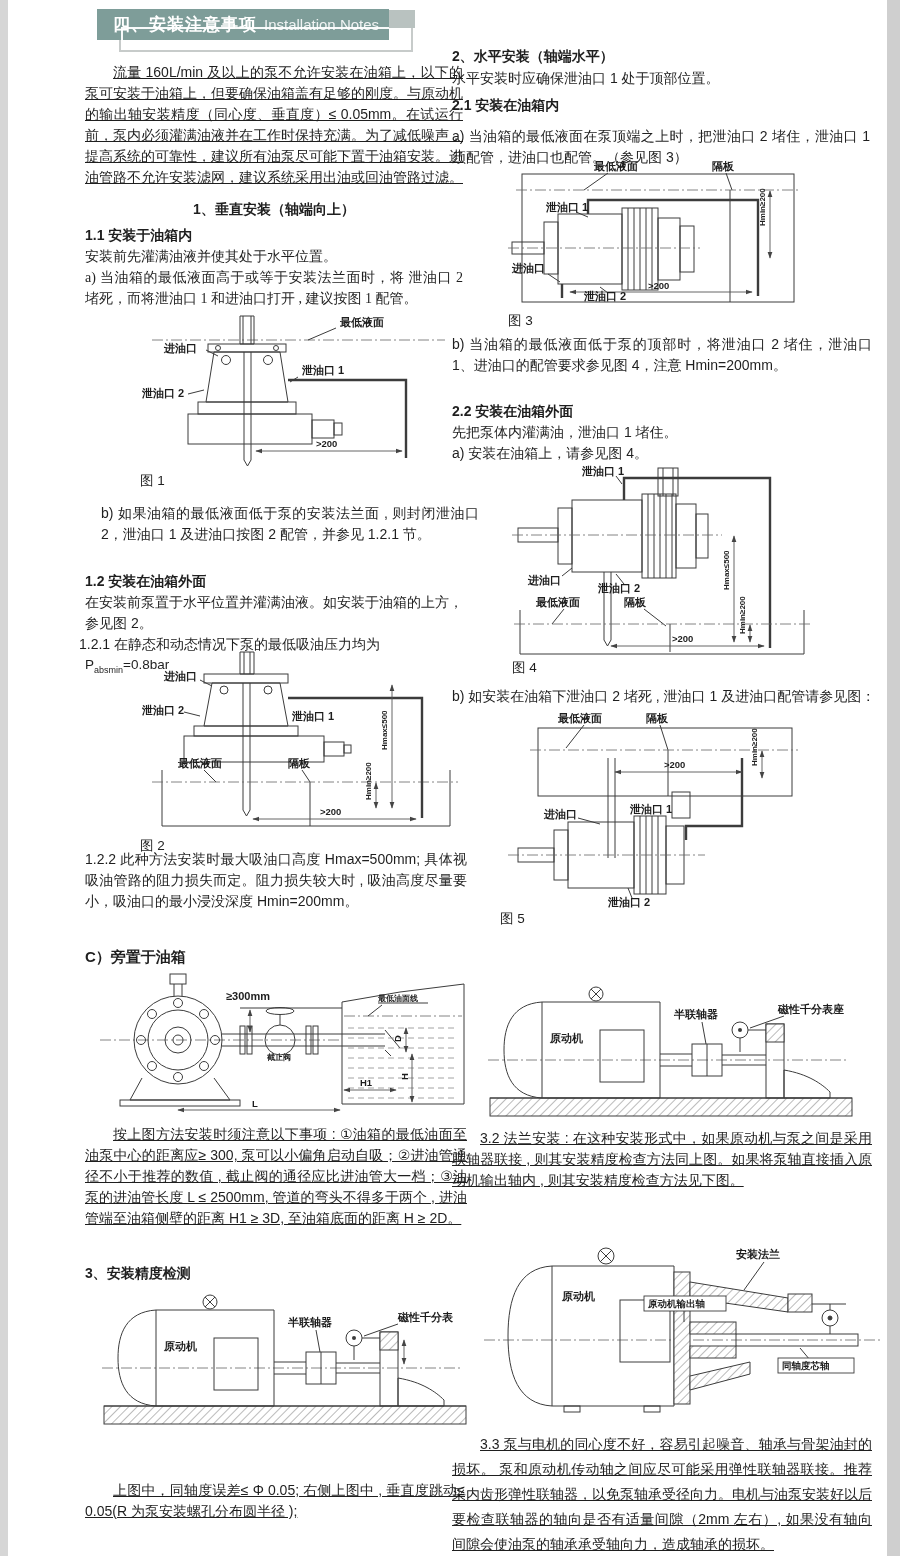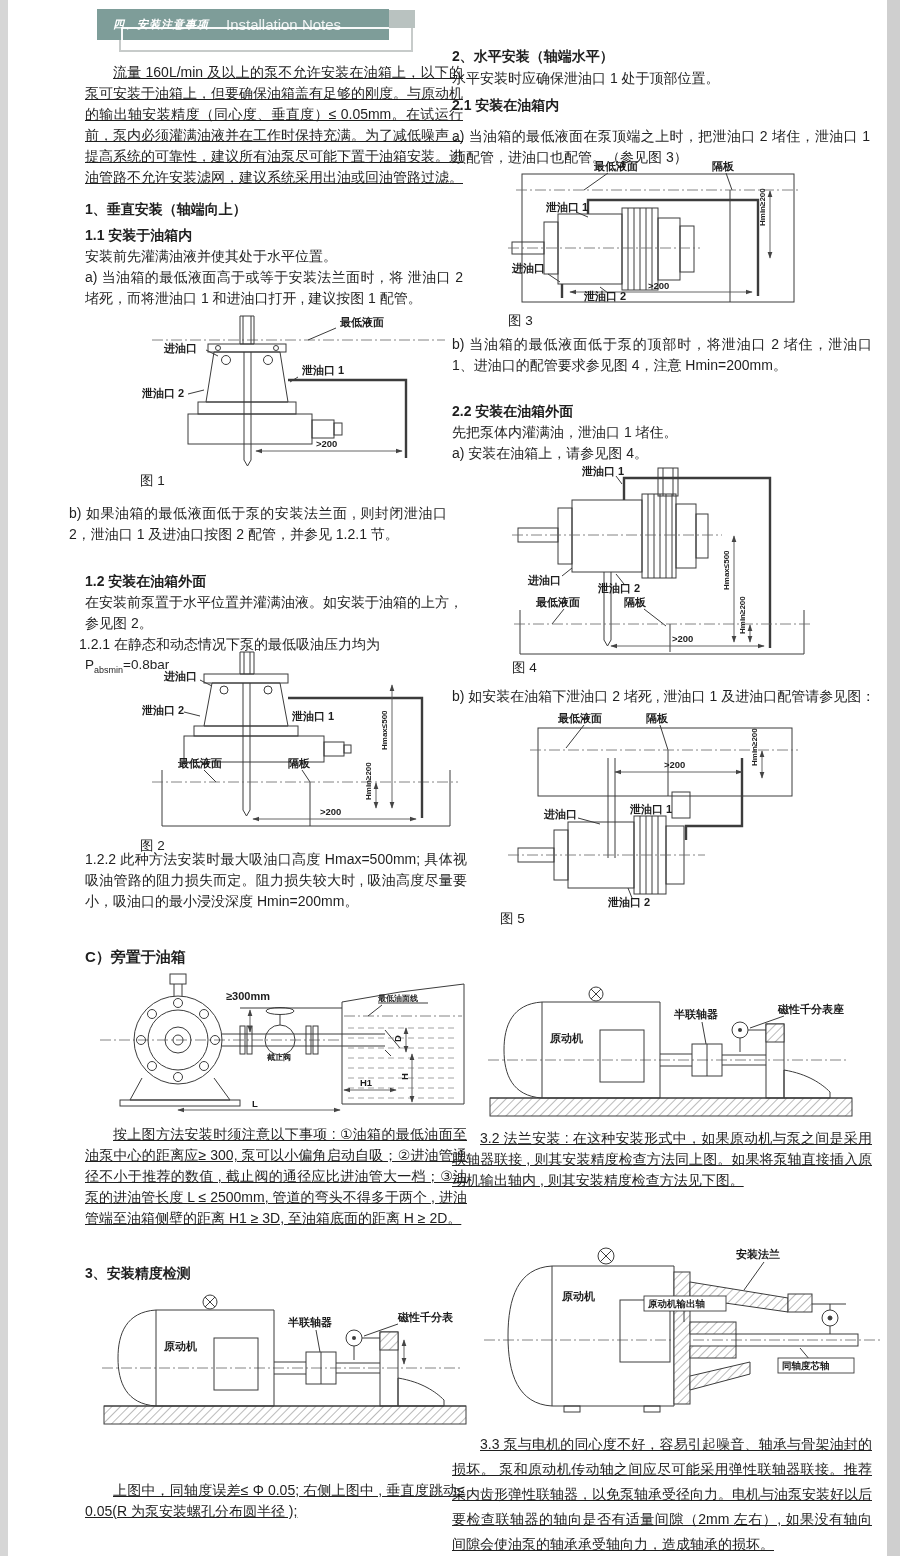--- a/index.html
+++ b/index.html
@@ -8,22 +8,22 @@
   .edge{position:absolute;top:0;bottom:0;}
   .edge-l{left:0;width:8px;background:#d6d6d6;}
   .edge-r{right:0;width:13px;background:#cfcfcf;}
   .banner-shadow{position:absolute;left:119px;top:26px;width:290px;height:22px;
         border:2px solid #c7cbca;background:transparent;}
   .banner-tab{position:absolute;left:388px;top:10px;width:27px;height:18px;background:#b9c2c0;}
   .banner{position:absolute;left:97px;top:9px;width:292px;height:31px;display:flex;align-items:center;
         padding-left:16px;box-sizing:border-box;overflow:hidden;}
   .banner::after{content:"";position:absolute;left:24px;top:18px;width:400px;height:22px;
         border:2px solid rgba(255,255,255,.95);}
-  .banner .zh{font-size:11px;font-weight:bold;color:#fff;letter-spacing:1px;z-index:2;font-style:italic;}
-  .banner .en{font-size:15px;color:rgba(255,255,255,.88);margin-left:17px;z-index:2;}
+  .banner .zh{font-size:17px;font-weight:bold;color:#fff;letter-spacing:1px;z-index:2;}
+  .banner .en{font-size:15px;color:rgba(255,255,255,.88);margin-left:7px;z-index:2;}
   .t{position:absolute;font-size:14px;line-height:21px;text-align:justify;}
   .h{font-weight:bold;text-align:left;}
   .ind{text-indent:2em;text-decoration:underline;}
   .fig{position:absolute;}
   .cap{font-size:13.5px;font-weight:normal;margin-top:2px;}
   .formula{position:absolute;font-size:13.5px;}
   .formula sub{font-size:9px;}
   svg{display:block;}
   svg .ln{fill:none;stroke:#3c3c3c;stroke-width:1;}
   svg .pp{fill:none;stroke:#3c3c3c;stroke-width:2.4;}
@@ -56,24 +56,24 @@
   <div class="edge edge-r"></div>
 
   <div class="banner-shadow"></div>
   <div class="banner-tab"></div>
   <div class="banner" style="background:#7e9d99">
     <span class="zh">四、安装注意事项</span>
     <span class="en">Installation Notes</span>
   </div>
 
   <div class="t ind" style="left:85px;top:62px;width:378px;">流量 160L/min 及以上的泵不允许安装在油箱上，以下的泵可安装于油箱上，但要确保油箱盖有足够的刚度。与原动机的输出轴安装精度（同心度、垂直度）≤ 0.05mm。在试运行前，泵内必须灌满油液并在工作时保持充满。为了减低噪声，提高系统的可靠性，建议所有油泵尽可能下置于油箱安装。进油管路不允许安装滤网，建议系统采用出油或回油管路过滤。</div>
-  <div class="t h" style="left:85px;top:199px;width:378px;">1、垂直安装（轴端向上）</div>
+  <div class="t h" style="left:85px;top:199px;width:378px;text-align:center;">1、垂直安装（轴端向上）</div>
   <div class="t h" style="left:85px;top:225px;width:378px;">1.1 安装于油箱内</div>
   <div class="t" style="left:85px;top:246px;width:378px;">安装前先灌满油液并使其处于水平位置。</div>
-  <div class="t" style="left:85px;top:267px;width:378px;">a) 当油箱的最低液面高于或等于安装法兰面时，将 泄油口 2堵死，而将泄油口 1 和进油口打开 , 建议按图 1 配管。</div>
+  <div class="t" style="left:85px;top:267px;width:378px;font-family:Liberation Serif, serif;">a) 当油箱的最低液面高于或等于安装法兰面时，将 泄油口 2堵死，而将泄油口 1 和进油口打开 , 建议按图 1 配管。</div>
 
   <div class="fig" style="left:140px;top:310px;width:320px;">
     <svg viewBox="0 0 320 160" width="320" height="160">
       <path class="cl" d="M12,30 H305"></path>
       <g class="ln">
         <path d="M100,6 H114 V34 H100 Z M103,6 V34 M111,6 V34"></path>
         <rect x="68" y="34" width="78" height="8"></rect>
         <circle cx="78" cy="38" r="2.5"></circle>
           <circle cx="136" cy="38" r="2.5"></circle>
         <path d="M74,42 L140,42 L148,92 L66,92 Z"></path>
@@ -90,21 +90,21 @@
       <path class="dm" d="M116,141 H262" marker-start="url(#arw)" marker-end="url(#arw)"></path>
       <text class="lt" x="200" y="16">最低液面</text>
       <text class="lt" x="24" y="42">进油口</text>
       <text class="lt" x="162" y="64">泄油口 1</text>
       <text class="lt" x="2" y="87">泄油口 2</text>
       <text class="lm" x="176" y="137">&gt;200</text>
     </svg>
     <div class="cap">图 1</div>
   </div>
 
-  <div class="t" style="left:69px;top:503px;width:378px;">b) 如果油箱的最低液面低于泵的安装法兰面 , 则封闭泄油口 2，泄油口 1 及进油口按图 2 配管，并参见 1.2.1 节。</div>
+  <div class="t" style="left:101px;top:503px;width:378px;">b) 如果油箱的最低液面低于泵的安装法兰面 , 则封闭泄油口 2，泄油口 1 及进油口按图 2 配管，并参见 1.2.1 节。</div>
   <div class="t h" style="left:85px;top:571px;width:378px;">1.2 安装在油箱外面</div>
   <div class="t" style="left:85px;top:592px;width:378px;">在安装前泵置于水平位置并灌满油液。如安装于油箱的上方，参见图 2。</div>
   <div class="t" style="left:79px;top:634px;width:378px;">1.2.1 在静态和动态情况下泵的最低吸油压力均为</div>
   <div class="formula" style="left:85px;top:657px;">
     <span>P</span><sub>absmin</sub><span>=0.8bar</span>
   </div>
 
   <div class="fig" style="left:140px;top:650px;width:330px;">
     <svg viewBox="0 0 330 185" width="330" height="185">
       <g class="ln">

